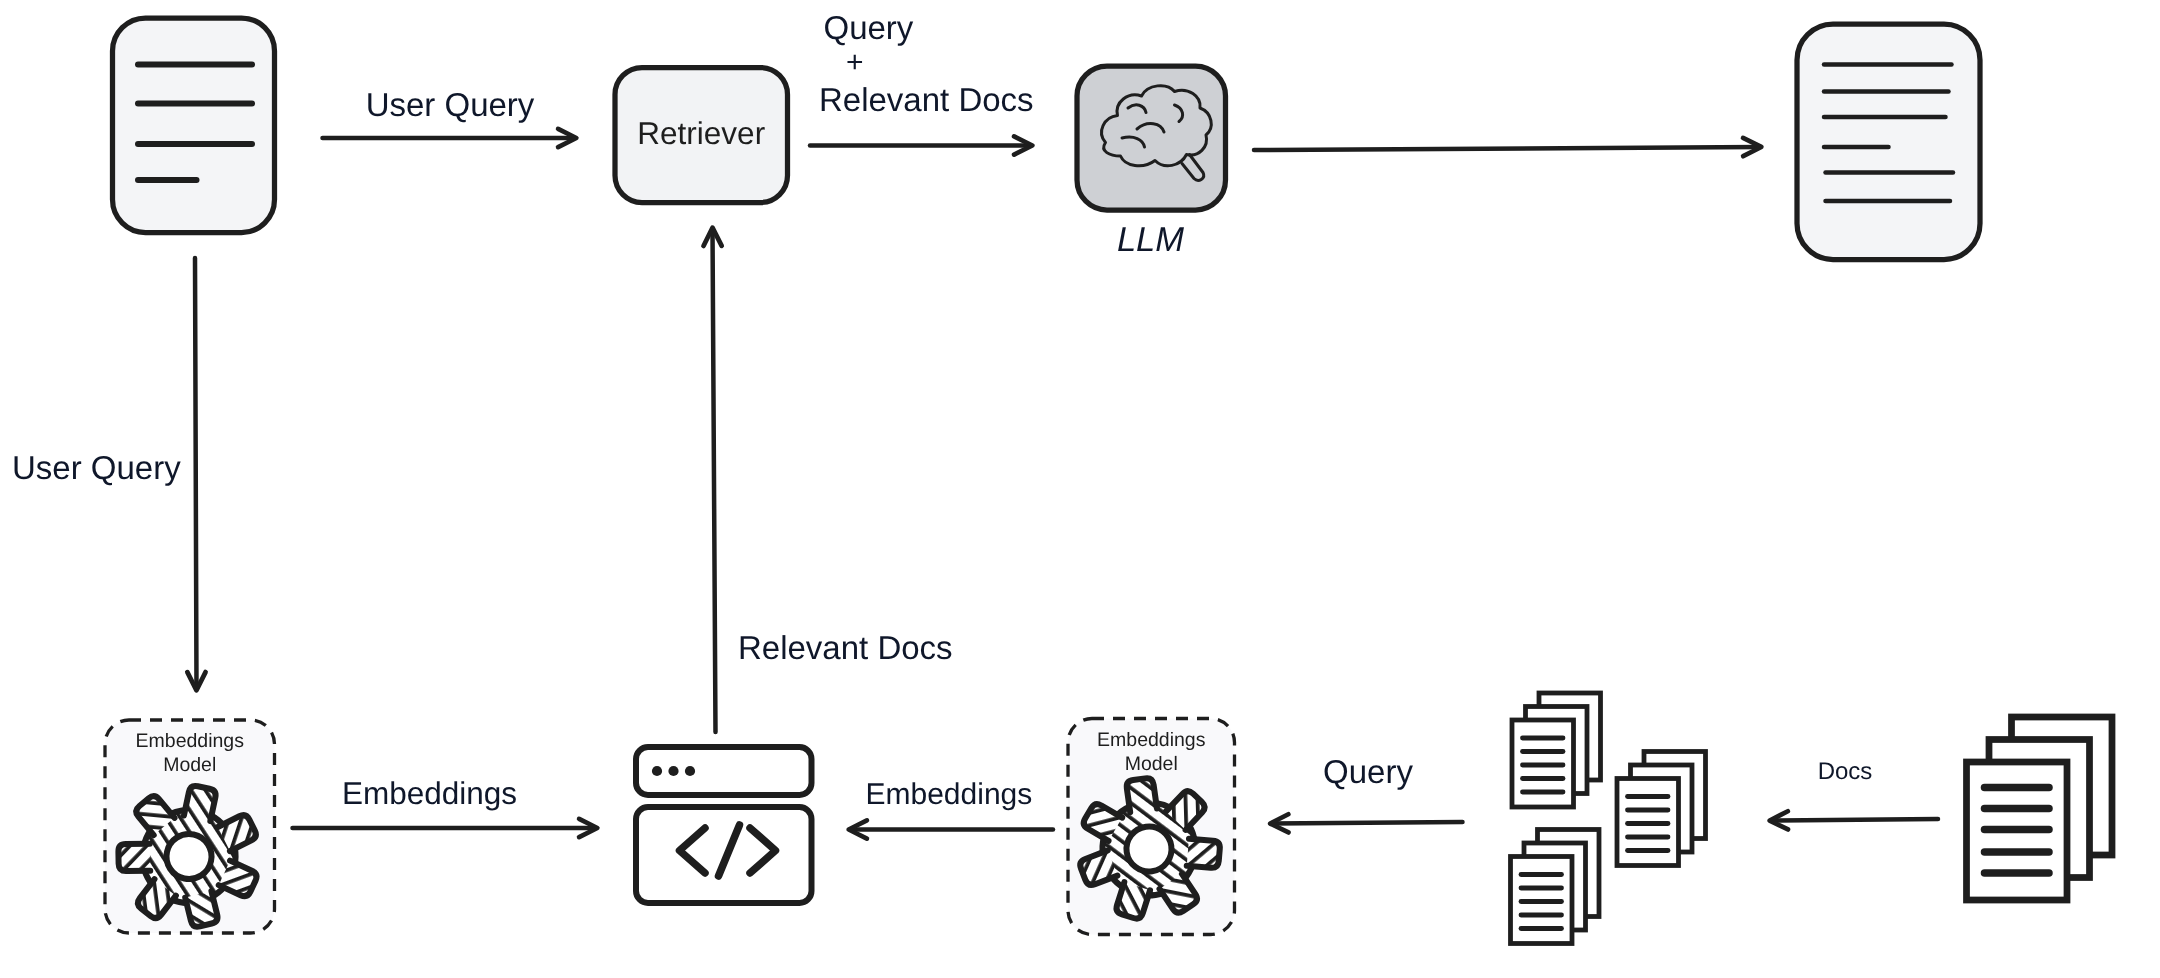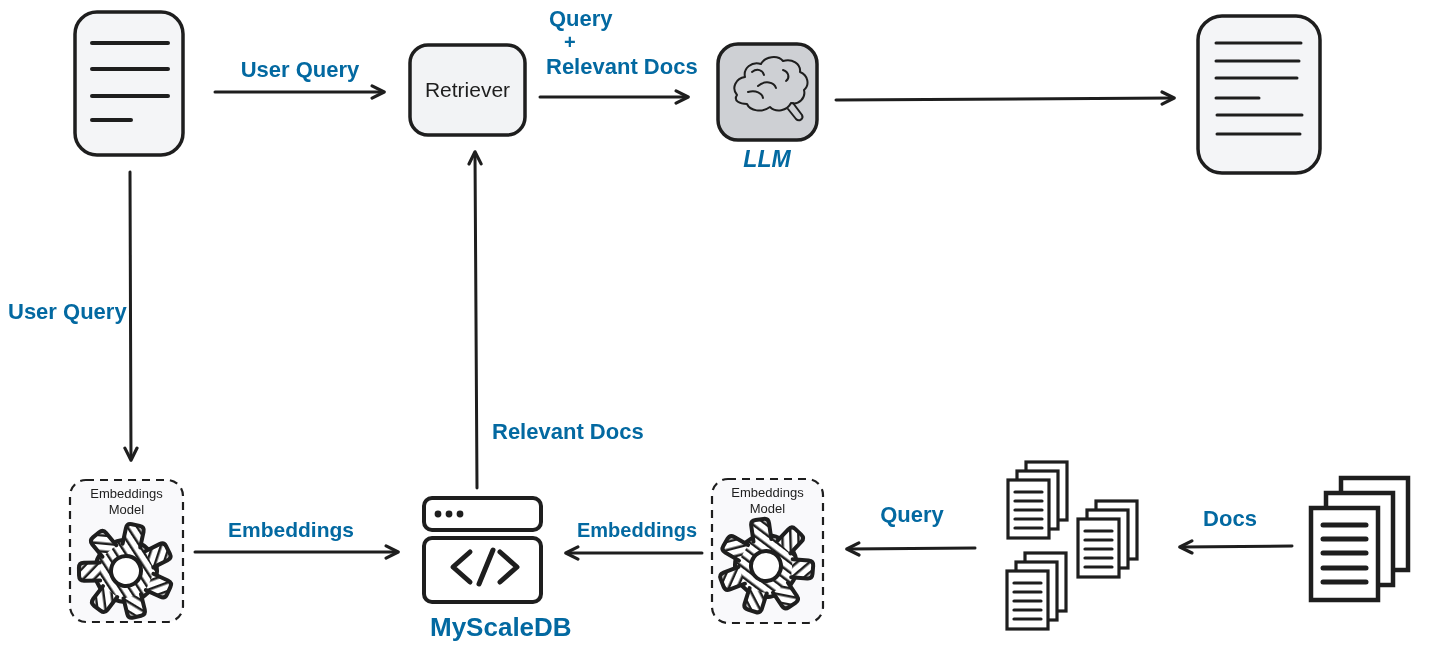--- a/index.html
+++ b/index.html
@@ -4,22 +4,22 @@
 <style>
   * { margin:0; padding:0; box-sizing:border-box; }
   body { background:#ffffff; }
   .canvas {
     position:relative; width:1440px; height:652px;
     background:#ffffff; overflow:hidden;
     font-family:"Liberation Sans", sans-serif; color:#1e1e1e;
   }
   .canvas svg.layer { position:absolute; left:0; top:0; }
   .lbl {
-    position:absolute; white-space:nowrap; color:#0369a1;
-    font-family:"Liberation Sans", sans-serif; line-height:1.15;font-weight:bold;
+    position:absolute; white-space:nowrap; color:#0f172a;
+    font-family:"Liberation Sans", sans-serif; line-height:1.15;
   }
   .center { text-align:center; }
   .node-label-box {
     position:absolute; display:flex; align-items:center; justify-content:center;
   }
   .small-caption { font-size:13px; line-height:16px; text-align:center; }
   .italic { font-style:italic; }
 </style>
 </head>
 <body>
@@ -204,19 +204,18 @@
 
   <div class="lbl" style="left:492px; top:419px; font-size:22px;">Relevant Docs</div>
 
   <div class="lbl" style="left:577px; top:519px; font-size:20px;">Embeddings</div>
 
   <div class="small-caption" style="position:absolute; left:712px; top:485px; width:111px;">
     <div>Embeddings</div>
     <div>Model</div>
   </div>
 
-  <div class="lbl center" style="left:430px; top:613px; width:140px; font-size:26px;">MyScaleDB</div>
 
   <div class="lbl center" style="left:872px; top:502px; width:80px; font-size:22px;">Query</div>
 
-  <div class="lbl center" style="left:1198px; top:506px; width:64px; font-size:22px;">Docs</div>
+  <div class="lbl center" style="left:1198px; top:506px; width:64px; font-size:16px;">Docs</div>
 
 </div>
 
 </body></html>

